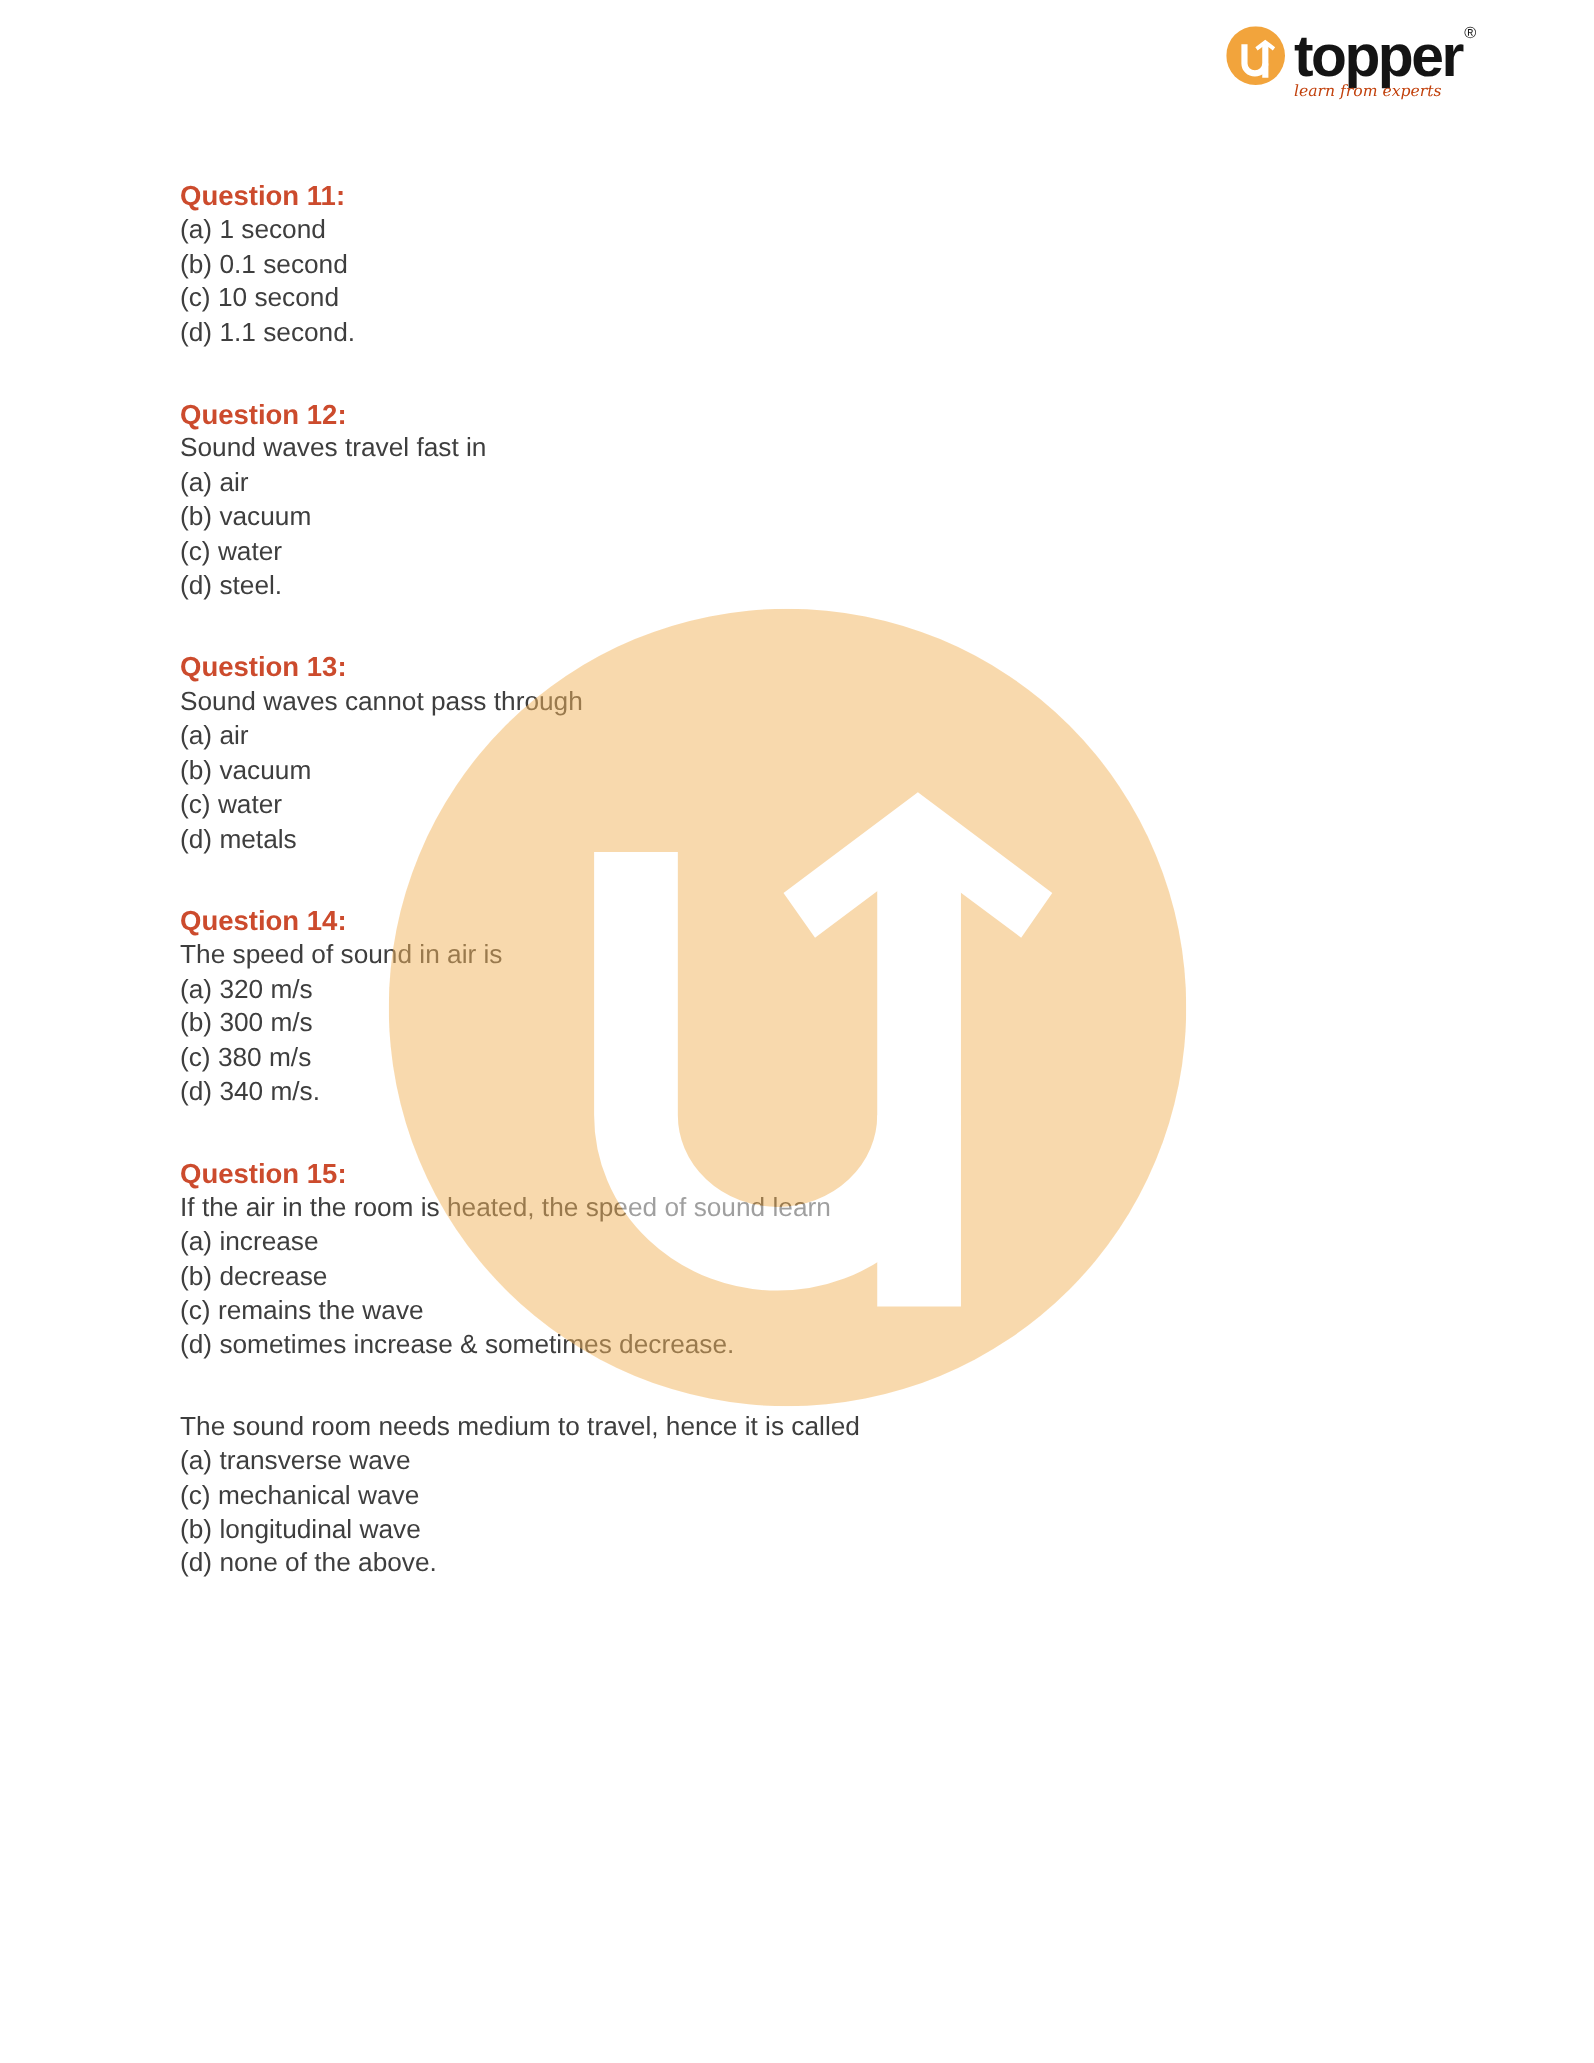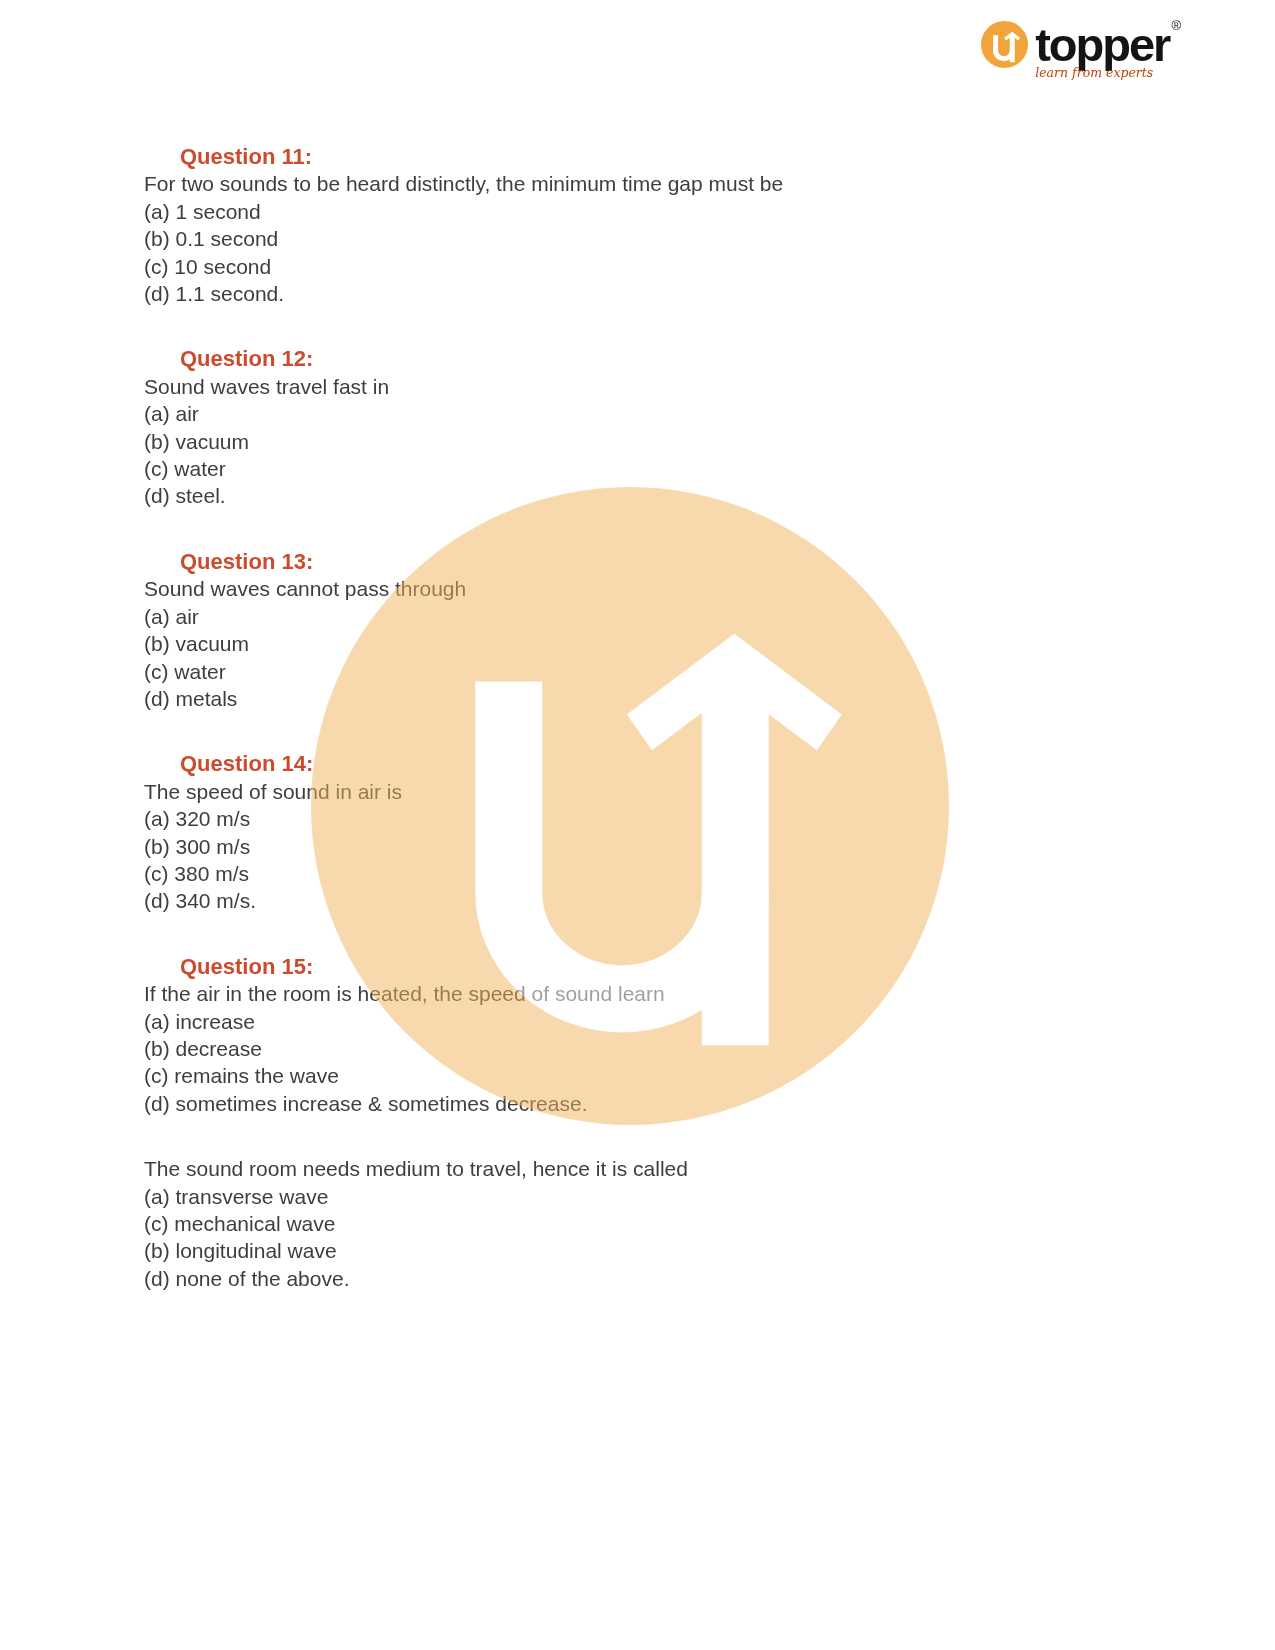--- a/index.html
+++ b/index.html
@@ -4,21 +4,21 @@
 <style>
   html,body{margin:0;padding:0;}
   body{
     width:1275px;height:1650px;
     background:#ffffff;
     position:relative;overflow:hidden;
     font-family:"Liberation Sans","DejaVu Sans",sans-serif;
   }
   .content{position:absolute;left:144px;top:143px;width:1010px;z-index:1;}
   .qblock{margin-bottom:38px;}
-  .q-heading{color:#CC4B2D;font-weight:bold;font-size:22px;line-height:27.4px;margin-left:36px;}
+  .q-heading{color:#CC4B2D;font-weight:bold;font-size:22px;line-height:27.4px;}
   .q-line{color:#3E3E3E;font-size:21px;line-height:27.4px;}
 
   .brand{position:absolute;top:21px;right:96px;display:flex;align-items:flex-start;z-index:2;}
   .brand-circle{width:47px;height:47px;margin-right:7px;flex:0 0 auto;}
   .brand-text-wrap{position:relative;}
   .brand-word{font-size:47px;font-weight:bold;color:#141414;letter-spacing:-2px;line-height:1.0;display:inline-block;}
   .brand-reg{font-size:13px;color:#141414;display:inline-block;vertical-align:top;position:relative;top:-3px;left:2px;}
   .brand-tagline{font-family:"DejaVu Serif",serif;font-style:italic;font-size:12.5px;color:#c2410c;text-align:left;margin-top:-3px;padding-right:4px;}
 
   .watermark{position:absolute;left:311px;top:487px;width:638px;height:638px;opacity:0.5;z-index:3;pointer-events:none;}
@@ -45,21 +45,20 @@
   <div class="brand-text-wrap">
     <span class="brand-word">topper</span><span class="brand-reg">®</span>
     <div class="brand-tagline">learn from experts</div>
   </div>
 </div>
 
 <div class="content">
 
   <div class="qblock">
     <div class="q-heading">Question 11:</div>
-    <div class="q-line">For two sounds to be heard distinctly, the minimum time gap must be</div>
     <div class="q-line">(a) 1 second</div>
     <div class="q-line">(b) 0.1 second</div>
     <div class="q-line">(c) 10 second</div>
     <div class="q-line">(d) 1.1 second.</div>
   </div>
 
   <div class="qblock">
     <div class="q-heading">Question 12:</div>
     <div class="q-line">Sound waves travel fast in</div>
     <div class="q-line">(a) air</div>

